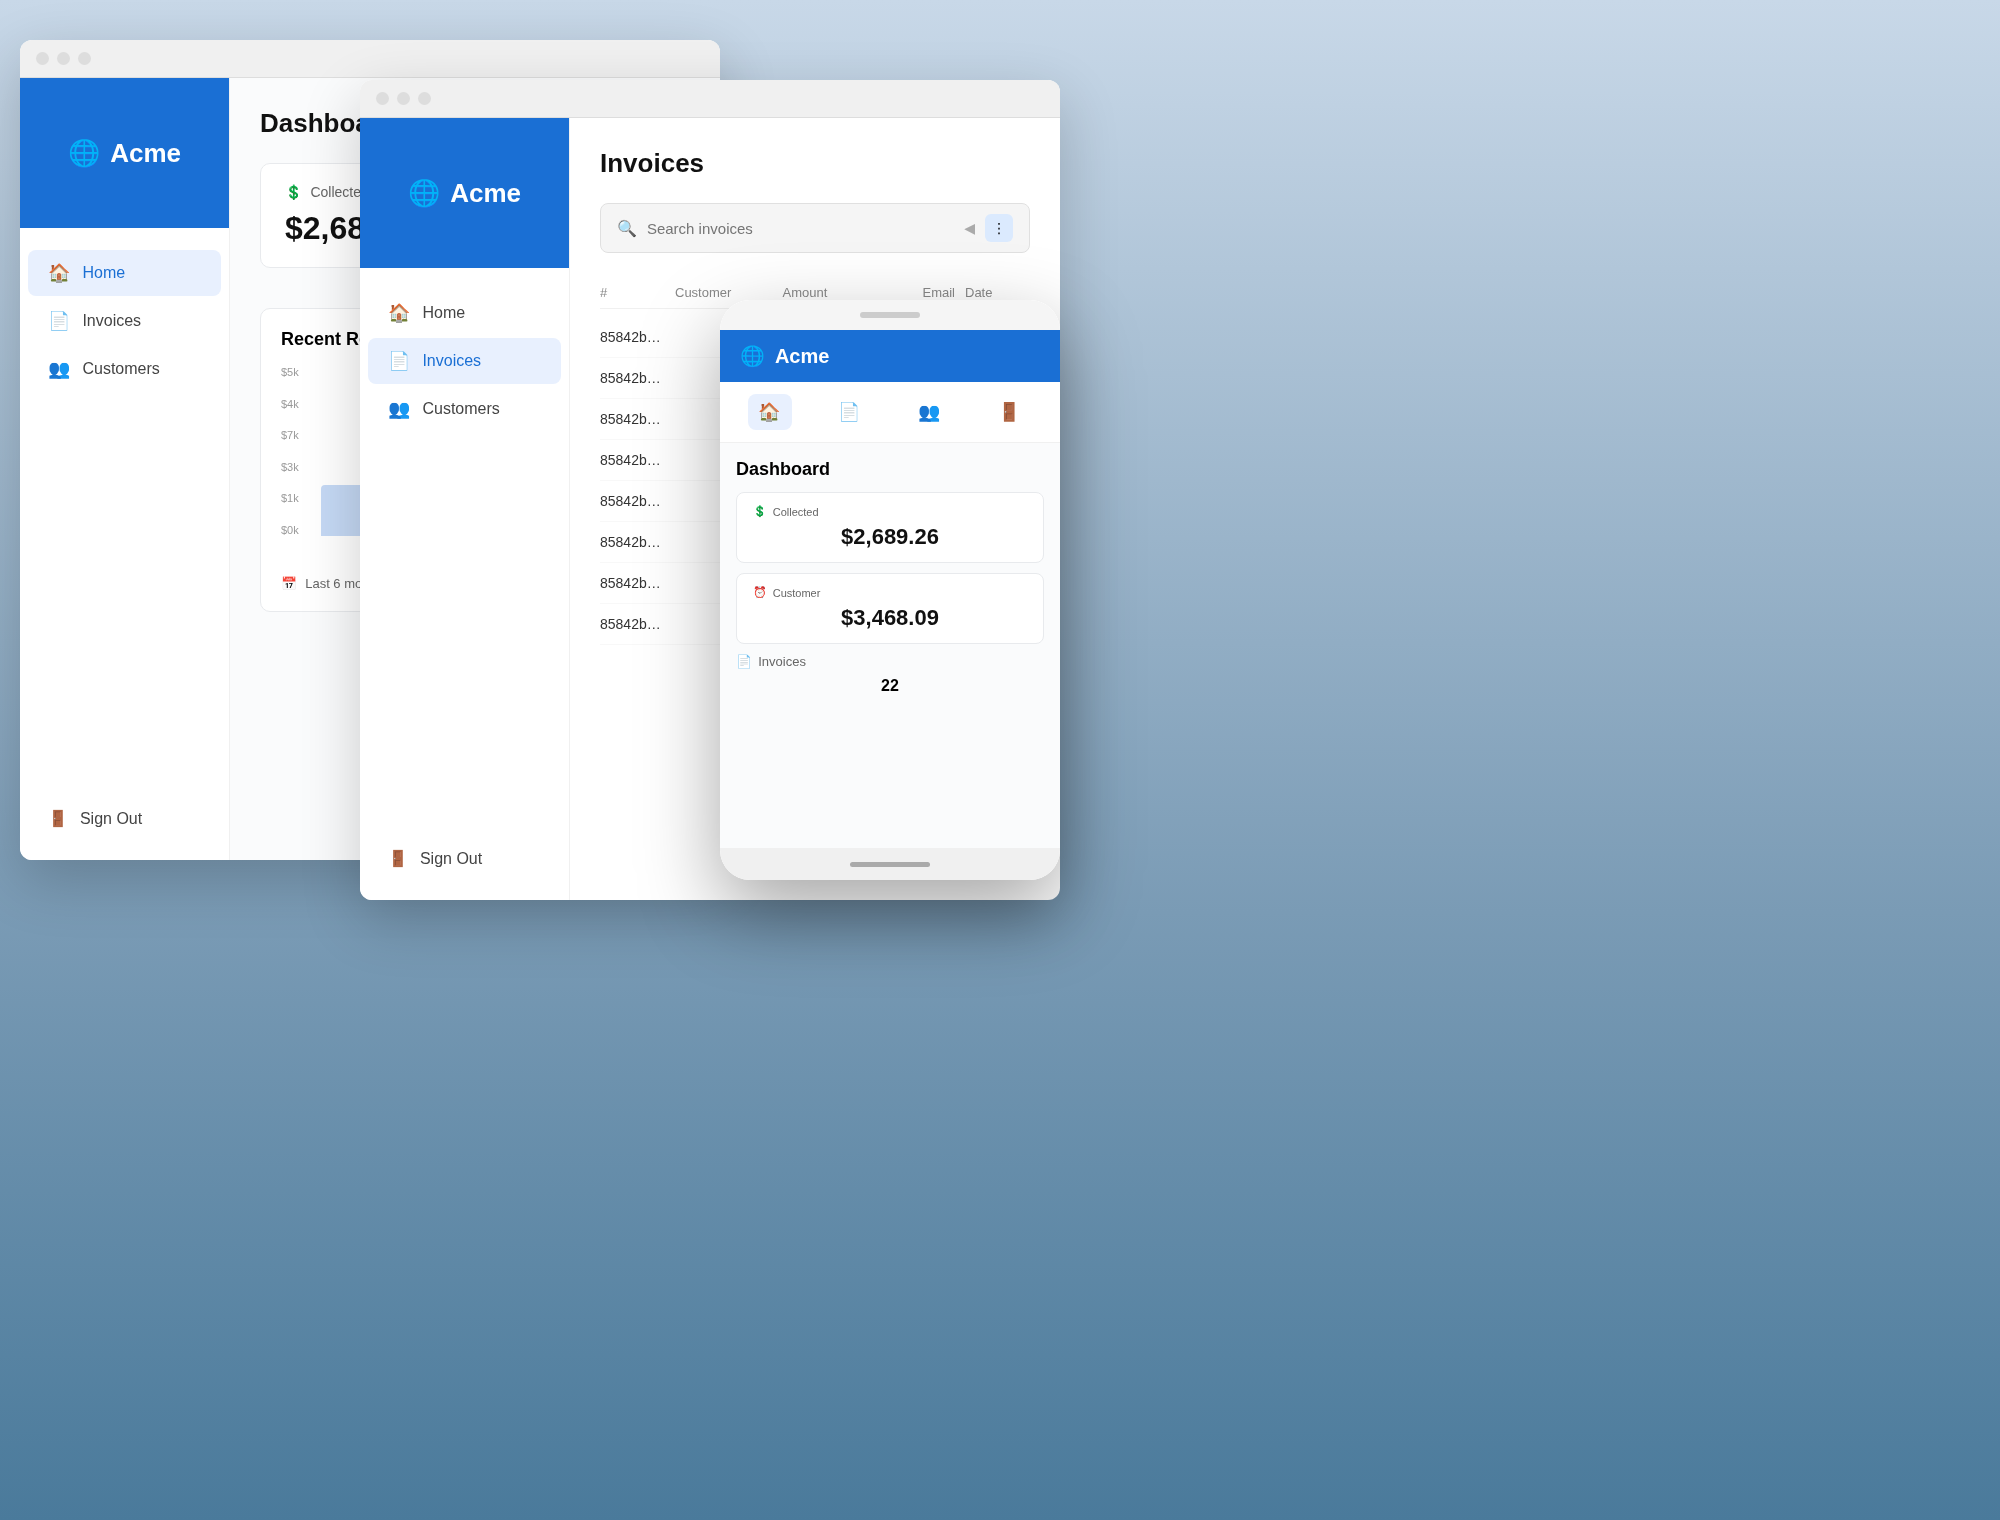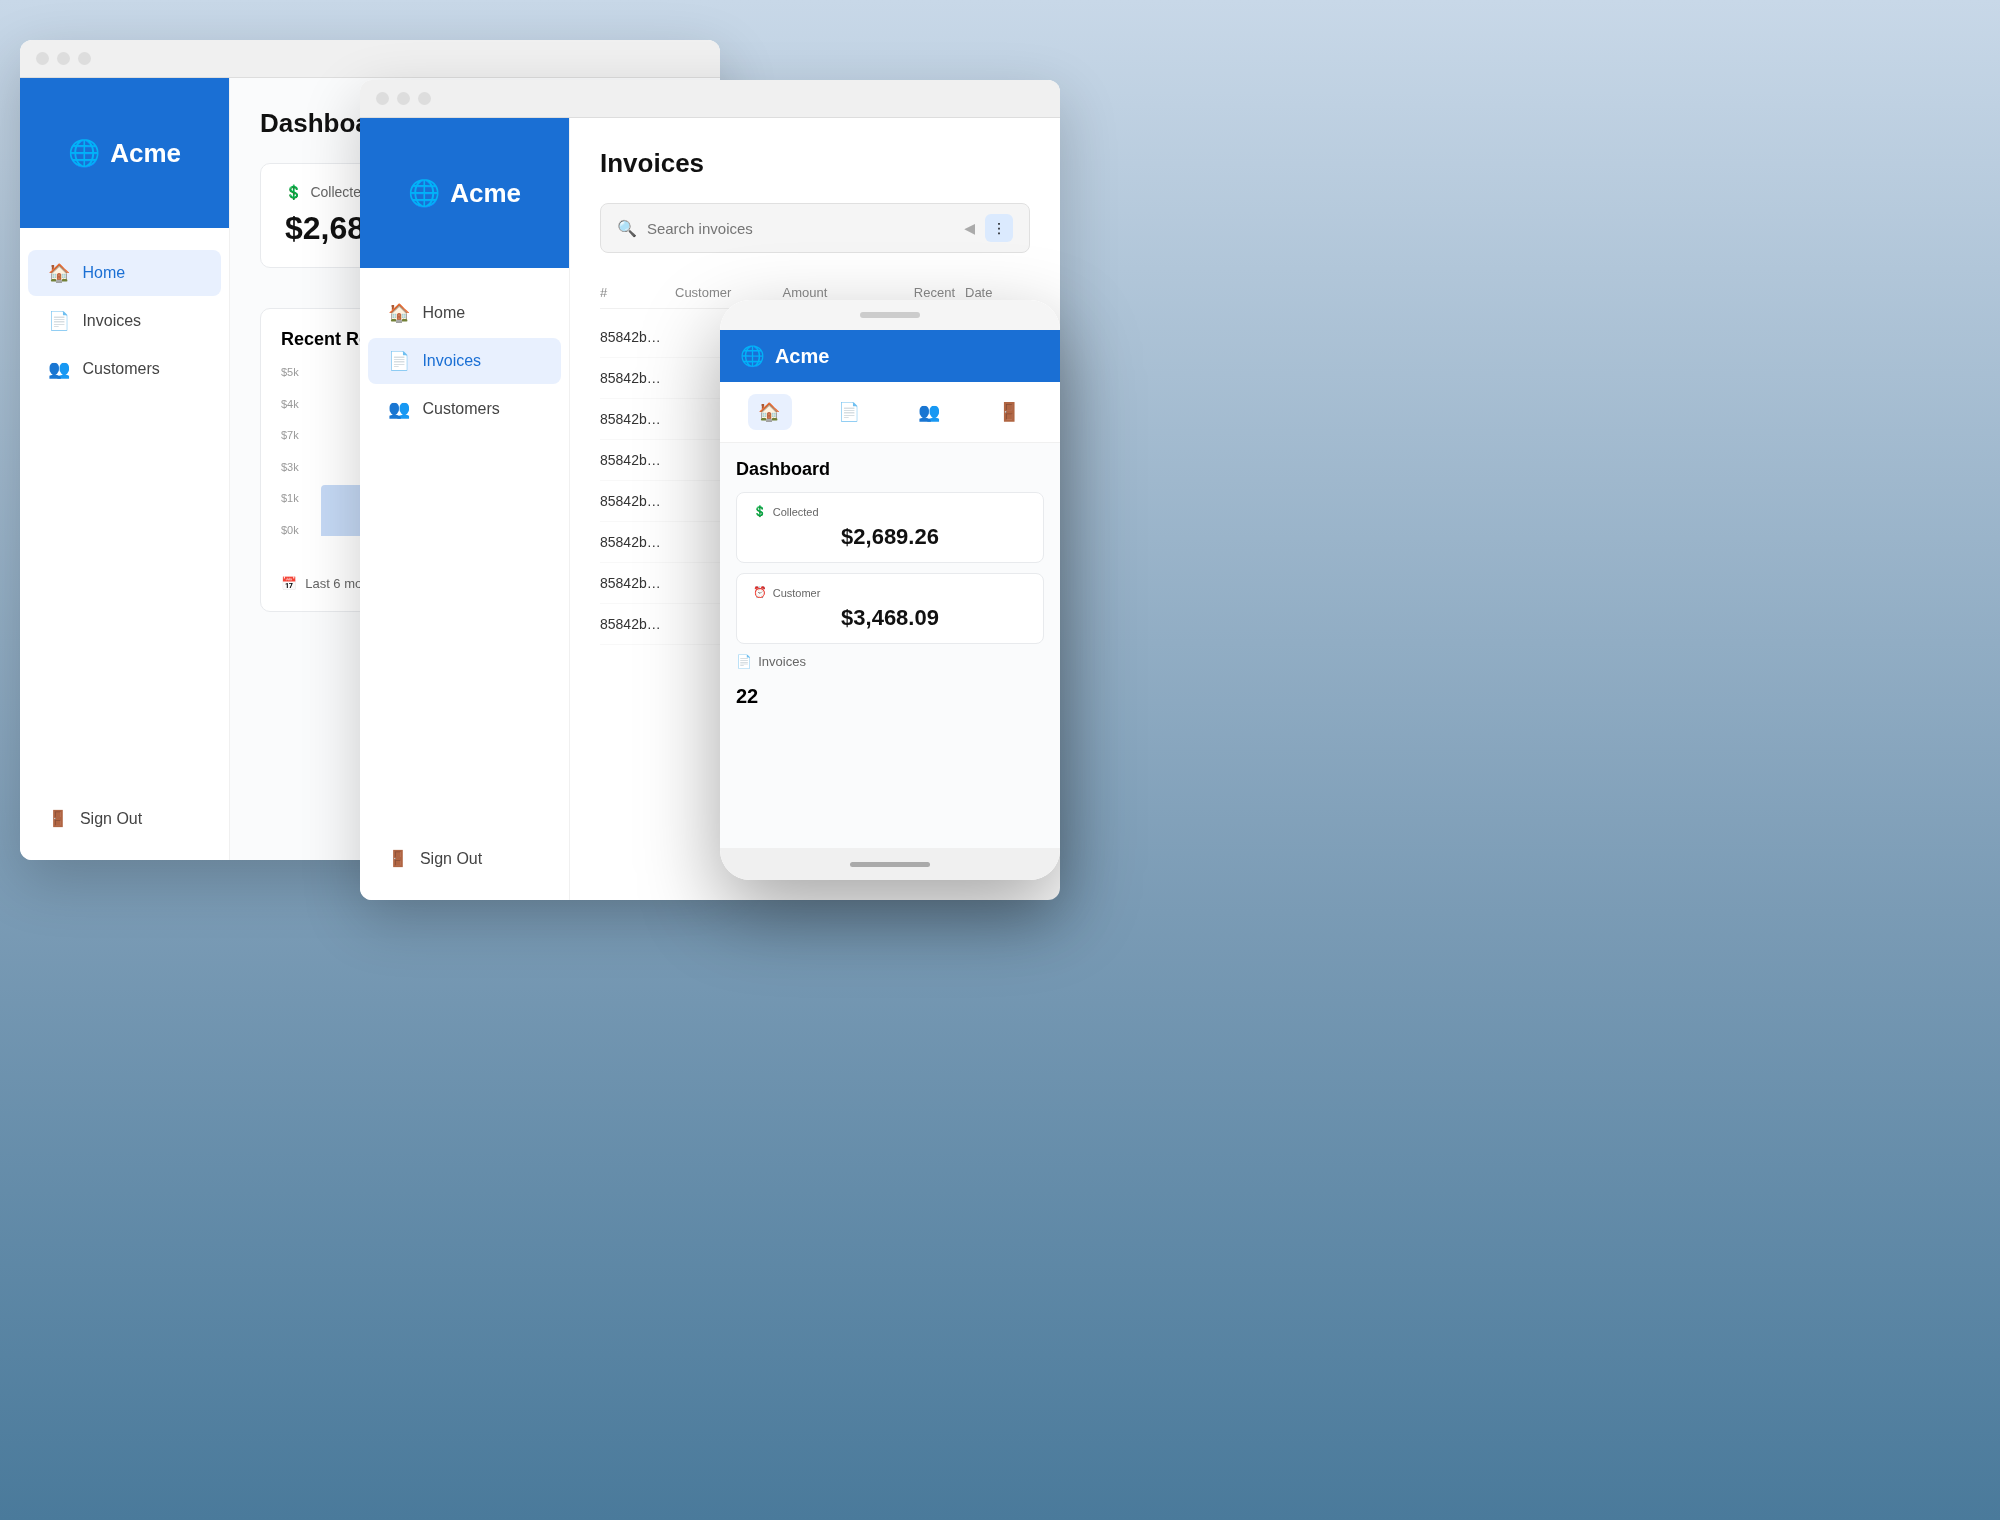--- a/index.html
+++ b/index.html
@@ -347,23 +347,24 @@
     }
     .mobile-invoices-label {
       font-size: 13px;
       color: #666;
       display: flex;
       align-items: center;
       gap: 6px;
       margin-top: 8px;
     }
     .mobile-invoices-count {
-      font-size: 20px;
+      font-size: 16px;
       font-weight: 700;
-      margin-top: 16px;
+      text-align: center;
+      margin-top: 8px;
     }
     .mobile-bottom-bar {
       background: #f0f0f0;
       height: 32px;
       border-radius: 0 0 30px 30px;
       display: flex;
       align-items: center;
       justify-content: center;
     }
     .mobile-home-indicator {
@@ -488,21 +489,21 @@
         <span class="search-icon">🔍</span>
         <input class="search-input" type="text" placeholder="Search invoices" style="">
         <span style="color:#aaa;font-size:14px;">◀</span>
         <span style="background:#dbeafe;width:28px;height:28px;border-radius:6px;display:flex;align-items:center;justify-content:center;font-size:14px;">⋮</span>
       </div>
 
       <div class="table-header">
         <span>#</span>
         <span>Customer</span>
         <span>Amount</span>
-        <span style="text-align:right;">Recent</span>
+        <span style="text-align:right;">Email</span>
         <span>Date</span>
       </div>
 
       <div class="table-row">
         <span class="table-cell">85842ba0...</span>
         <span class="table-cell"></span>
         <span class="table-cell"></span>
         <span class="table-cell amount-cell">7.95</span>
         <span class="table-cell date-cell">Dec 6, 2022</span>
       </div>

